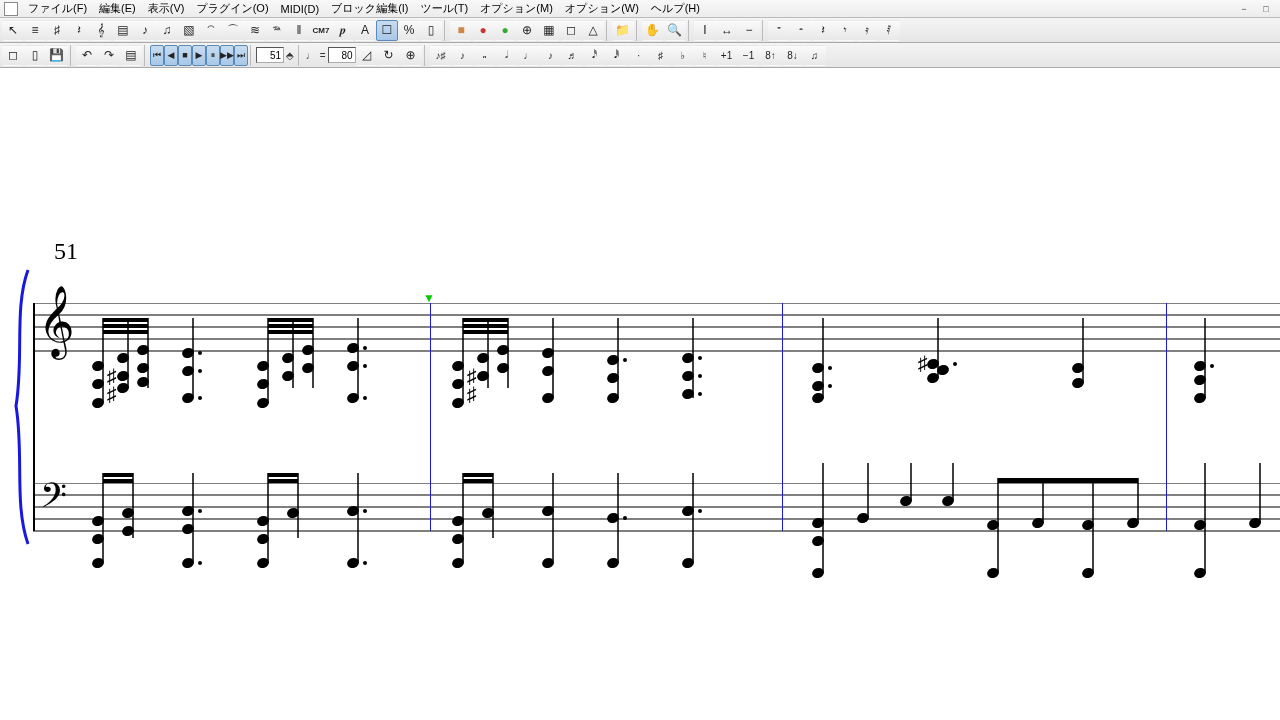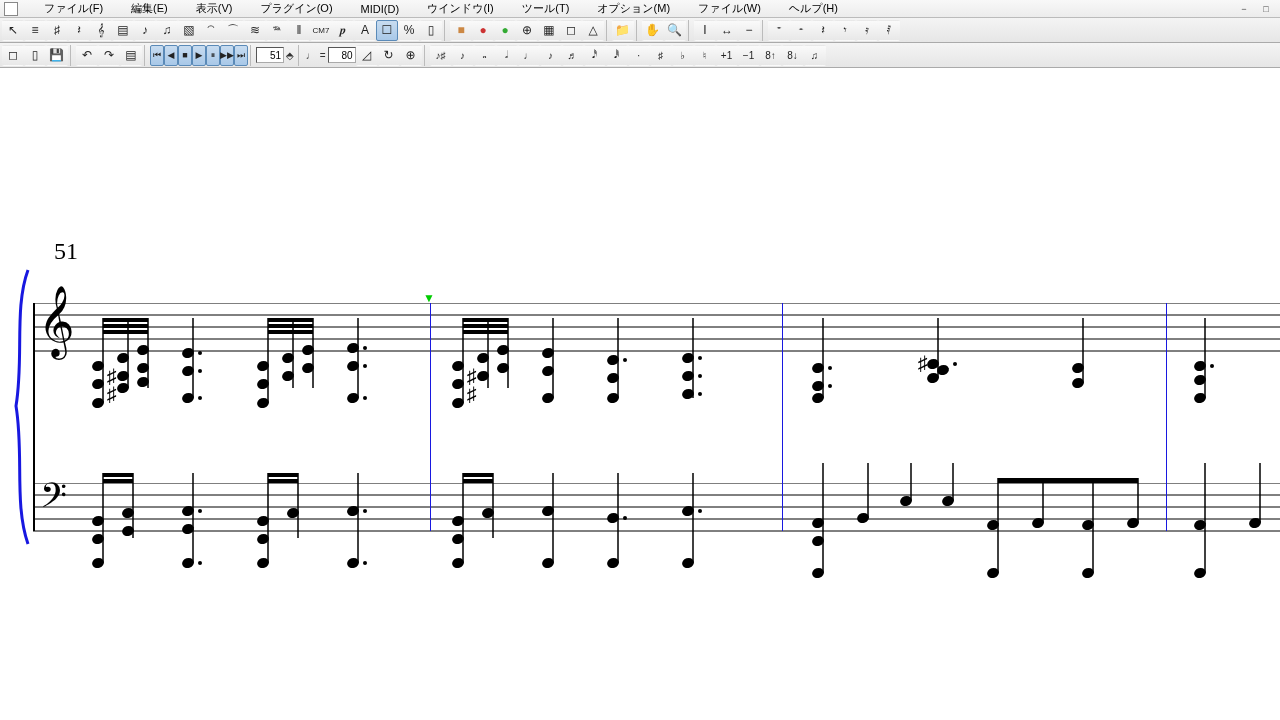--- a/index.html
+++ b/index.html
@@ -1,17 +1,17 @@
 <!DOCTYPE html>
 <html><head>
 <meta charset="utf-8">
 <style>
 * { margin: 0; padding: 0; box-sizing: border-box; }
 body { font-family: "MS Gothic", "Meiryo", sans-serif; font-size: 11px; background: #fff; overflow: hidden; width: 1280px; height: 720px; }
-.menubar { height: 18px; background: linear-gradient(#f8f8f8,#ececec); border-bottom: 1px solid #bbb; display: flex; align-items: center; padding: 0 4px; gap: 16px; }
+.menubar { height: 18px; background: linear-gradient(#f8f8f8,#ececec); border-bottom: 1px solid #bbb; display: flex; align-items: center; padding: 0 4px; }
 .menubar-icon { width: 14px; height: 14px; border: 1px solid #888; background: #fff; margin-right: 4px; }
 .menu-item { padding: 1px 6px; cursor: default; font-size: 11px; }
 .win-controls { margin-left: auto; display: flex; gap: 2px; }
 .win-btn { width: 20px; height: 13px; display: flex; align-items: center; justify-content: center; font-size: 9px; color: #444; }
 .toolbar { height: 25px; background: linear-gradient(#f4f4f4,#e6e6e6); border-bottom: 1px solid #aaa; display: flex; align-items: center; padding: 0 2px; gap: 0; }
 .tool-btn { width: 22px; height: 21px; border: 1px solid transparent; background: linear-gradient(#fafafa,#e8e8e8); display: flex; align-items: center; justify-content: center; font-size: 12px; color: #222; border-radius: 2px; margin: 0 0; }
 .tool-btn.active { background: linear-gradient(#c8dcf0,#a8c8e8); border: 1px solid #5a8ab8; }
 .tool-sep { width: 4px; height: 21px; border-left: 1px solid #bbb; margin: 0 2px; }
 .tool-input { width: 28px; height: 16px; font-size: 10px; border: 1px inset #aaa; background: #fff; text-align: right; padding: 0 2px; }
 .tool-label { font-size: 10px; color: #333; padding: 0 2px; }
@@ -30,24 +30,24 @@
 </head>
 <body>
 
 <div class="menubar">
   <div class="menubar-icon"></div>
   <div class="menu-item">ファイル(F)</div>
   <div class="menu-item">編集(E)</div>
   <div class="menu-item">表示(V)</div>
   <div class="menu-item">プラグイン(O)</div>
   <div class="menu-item">MIDI(D)</div>
-  <div class="menu-item">ウインドウ(I)</div>
+  <div class="menu-item">ブロック編集(I)</div>
   <div class="menu-item">ツール(T)</div>
   <div class="menu-item">オプション(M)</div>
-  <div class="menu-item">ファイル(W)</div>
+  <div class="menu-item">オプション(W)</div>
   <div class="menu-item">ヘルプ(H)</div>
   <div class="win-controls">
     <div class="win-btn">−</div>
     <div class="win-btn">□</div>
   </div>
 </div>
 
 <div class="toolbar" id="tb1">
     <div class="tool-btn">↖</div>
     <div class="tool-btn">≡</div>
@@ -56,21 +56,21 @@
     <div class="tool-btn">𝄞</div>
     <div class="tool-btn">▤</div>
     <div class="tool-btn">♪</div>
     <div class="tool-btn">♫</div>
     <div class="tool-btn">▧</div>
     <div class="tool-btn">⁀</div>
     <div class="tool-btn">⌒</div>
     <div class="tool-btn">≋</div>
     <div class="tool-btn">𝆮</div>
     <div class="tool-btn">‖</div>
-    <div class="tool-btn" style="font-size: 8px; font-weight: normal;">CM7</div>
+    <div class="tool-btn" style="font-size: 8px; font-weight: bold;">CM7</div>
     <div class="tool-btn">𝆏</div>
     <div class="tool-btn">A</div>
     <div class="tool-btn active">☐</div>
     <div class="tool-btn">%</div>
     <div class="tool-btn">▯</div>
     <div class="tool-sep"></div>
     <div class="tool-btn" style="color: rgb(204, 136, 68);">■</div>
     <div class="tool-btn" style="color: rgb(204, 51, 51);">●</div>
     <div class="tool-btn" style="color: rgb(51, 170, 51);">●</div>
     <div class="tool-btn">⊕</div>

